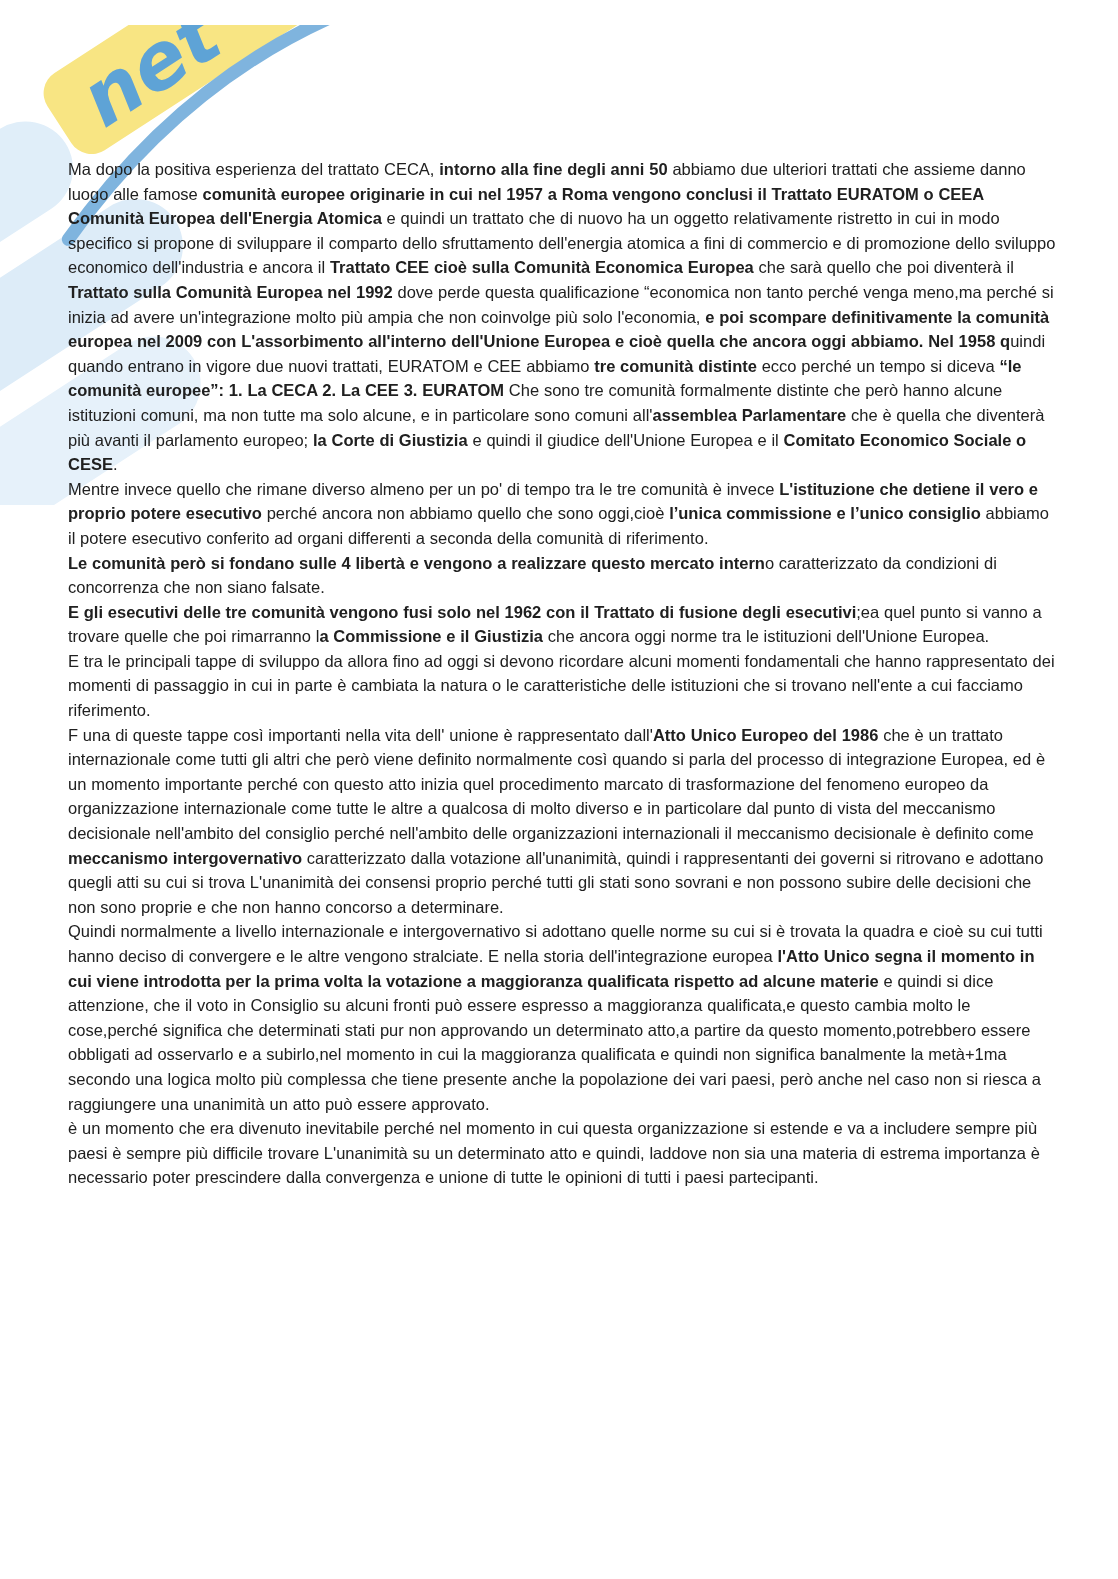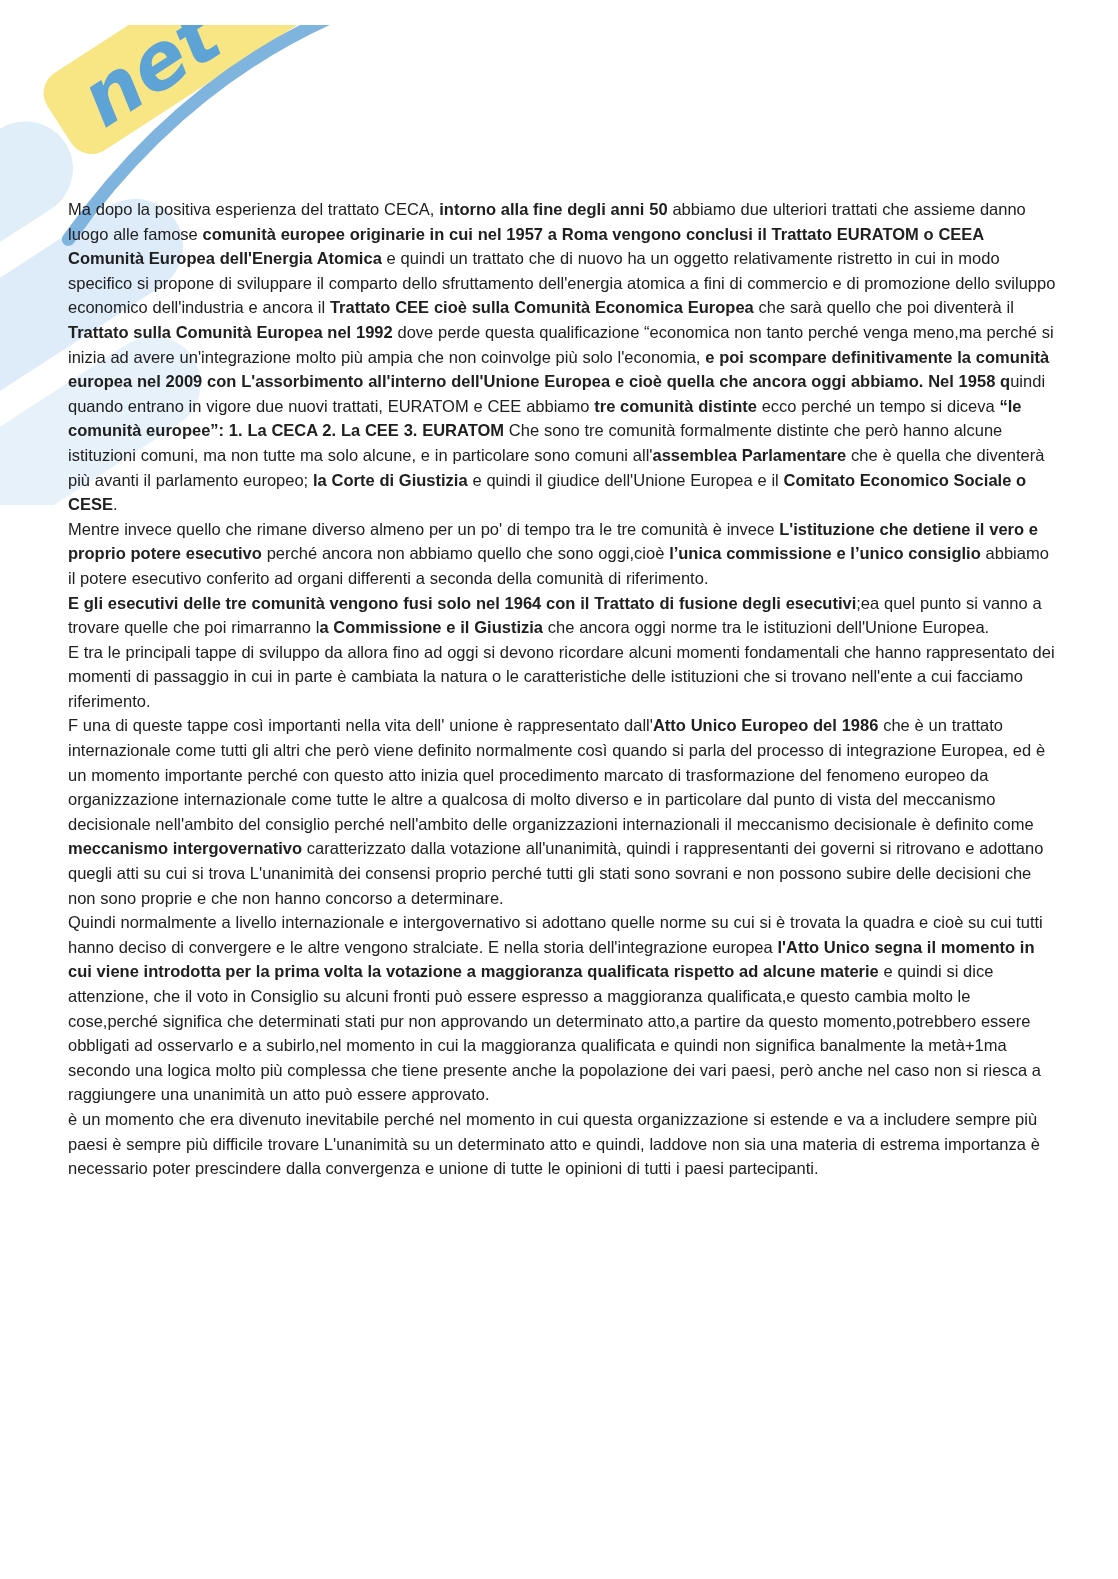--- a/index.html
+++ b/index.html
@@ -25,21 +25,20 @@
   .content {
     position: absolute;
     left: 68px;
     top: 157px;
     width: 988px;
     font-size: 16.5px;
     line-height: 24.6px;
     color: #202020;
     text-align: left;
     word-spacing: 0.2px;
-    margin-top: 40px;
   }
   .content p { margin: 0; }
   .bold { font-weight: bold; }
 </style>
 </head>
 <body>
 
 <div class="page">
 
   <svg class="watermark" width="560" height="480" viewBox="0 0 560 480" aria-hidden="true">
@@ -49,20 +48,21 @@
       <rect x="-170" y="245" width="360" height="95" rx="48" fill="#e6f1fa"></rect>
       <rect x="205" y="-22" width="310" height="92" rx="24" fill="#f8e583"></rect>
       <path d="M150 125 q 190 -75 370 -38" stroke="#7fb4de" stroke-width="13" fill="none" stroke-linecap="round"></path>
       <text x="240" y="52" font-size="78" font-style="italic" font-weight="bold" fill="#5ea3d6" font-family="DejaVu Sans, sans-serif">net</text>
     </g>
   </svg>
 
   <div class="content">
       <p><span>Ma dopo la positiva esperienza del trattato CECA, </span><span class="bold">intorno alla fine degli anni 50</span><span> abbiamo due ulteriori trattati che assieme danno luogo alle famose </span><span class="bold">comunità europee originarie in cui nel 1957 a Roma vengono conclusi il Trattato EURATOM o CEEA Comunità Europea dell'Energia Atomica</span><span> e quindi un trattato che di nuovo ha un oggetto relativamente ristretto in cui in modo specifico si propone di sviluppare il comparto dello sfruttamento dell'energia atomica a fini di commercio e di promozione dello sviluppo economico dell'industria e ancora il </span><span class="bold">Trattato CEE cioè sulla Comunità Economica Europea</span><span> che sarà quello che poi diventerà il </span><span class="bold">Trattato sulla Comunità Europea nel 1992</span><span> dove perde questa qualificazione “economica non tanto perché venga meno,ma perché si inizia ad avere un'integrazione molto più ampia che non coinvolge più solo l'economia, </span><span class="bold">e poi scompare definitivamente la comunità europea nel 2009 con L'assorbimento all'interno dell'Unione Europea e cioè quella che ancora oggi abbiamo. Nel 1958 q</span><span>uindi quando entrano in vigore due nuovi trattati, EURATOM e CEE abbiamo </span><span class="bold">tre comunità distinte</span><span> ecco perché un tempo si diceva </span><span class="bold">“le comunità europee”: 1. La CECA 2. La CEE 3. EURATOM</span><span> Che sono tre comunità formalmente distinte che però hanno alcune istituzioni comuni, ma non tutte ma solo alcune, e in particolare sono comuni all'</span><span class="bold">assemblea Parlamentare</span><span> che è quella che diventerà più avanti il parlamento europeo; </span><span class="bold">la Corte di Giustizia</span><span> e quindi il giudice dell'Unione Europea e il </span><span class="bold">Comitato Economico Sociale o CESE</span><span>.</span></p>
       <p><span>Mentre invece quello che rimane diverso almeno per un po' di tempo tra le tre comunità è invece </span><span class="bold">L'istituzione che detiene il vero e proprio potere esecutivo</span><span> perché ancora non abbiamo quello che sono oggi,cioè </span><span class="bold">l’unica commissione e l’unico consiglio</span><span> abbiamo il potere esecutivo conferito ad organi differenti a seconda della comunità di riferimento.</span></p>
-      <p><span class="bold">E gli esecutivi delle tre comunità vengono fusi solo nel 1964 con il Trattato di fusione degli esecutivi</span><span>;ea quel punto si vanno a trovare quelle che poi rimarranno l</span><span class="bold">a Commissione e il Giustizia</span><span> che ancora oggi norme tra le istituzioni dell'Unione Europea.</span></p>
+      <p><span class="bold">Le comunità però si fondano sulle 4 libertà e vengono a realizzare questo mercato intern</span><span>o caratterizzato da condizioni di concorrenza che non siano falsate.</span></p>
+      <p><span class="bold">E gli esecutivi delle tre comunità vengono fusi solo nel 1962 con il Trattato di fusione degli esecutivi</span><span>;ea quel punto si vanno a trovare quelle che poi rimarranno l</span><span class="bold">a Commissione e il Giustizia</span><span> che ancora oggi norme tra le istituzioni dell'Unione Europea.</span></p>
       <p><span>E tra le principali tappe di sviluppo da allora fino ad oggi si devono ricordare alcuni momenti fondamentali che hanno rappresentato dei momenti di passaggio in cui in parte è cambiata la natura o le caratteristiche delle istituzioni che si trovano nell'ente a cui facciamo riferimento.</span></p>
       <p><span>F una di queste tappe così importanti nella vita dell' unione è rappresentato dall'</span><span class="bold">Atto Unico Europeo del 1986</span><span> che è un trattato internazionale come tutti gli altri che però viene definito normalmente così quando si parla del processo di integrazione Europea, ed è un momento importante perché con questo atto inizia quel procedimento marcato di trasformazione del fenomeno europeo da organizzazione internazionale come tutte le altre a qualcosa di molto diverso e in particolare dal punto di vista del meccanismo decisionale nell'ambito del consiglio perché nell'ambito delle organizzazioni internazionali il meccanismo decisionale è definito come </span><span class="bold">meccanismo intergovernativo</span><span> caratterizzato dalla votazione all'unanimità, quindi i rappresentanti dei governi si ritrovano e adottano quegli atti su cui si trova L'unanimità dei consensi proprio perché tutti gli stati sono sovrani e non possono subire delle decisioni che non sono proprie e che non hanno concorso a determinare.</span></p>
       <p><span>Quindi normalmente a livello internazionale e intergovernativo si adottano quelle norme su cui si è trovata la quadra e cioè su cui tutti hanno deciso di convergere e le altre vengono stralciate. E nella storia dell'integrazione europea </span><span class="bold">l'Atto Unico segna il momento in cui viene introdotta per la prima volta la votazione a maggioranza qualificata rispetto ad alcune materie</span><span> e quindi si dice attenzione, che il voto in Consiglio su alcuni fronti può essere espresso a maggioranza qualificata,e questo cambia molto le cose,perché significa che determinati stati pur non approvando un determinato atto,a partire da questo momento,potrebbero essere obbligati ad osservarlo e a subirlo,nel momento in cui la maggioranza qualificata e quindi non significa banalmente la metà+1ma secondo una logica molto più complessa che tiene presente anche la popolazione dei vari paesi, però anche nel caso non si riesca a raggiungere una unanimità un atto può essere approvato.</span></p>
       <p><span>è un momento che era divenuto inevitabile perché nel momento in cui questa organizzazione si estende e va a includere sempre più paesi è sempre più difficile trovare L'unanimità su un determinato atto e quindi, laddove non sia una materia di estrema importanza è necessario poter prescindere dalla convergenza e unione di tutte le opinioni di tutti i paesi partecipanti.</span></p>
     </div>
 
 </div>
 
 </body></html>

